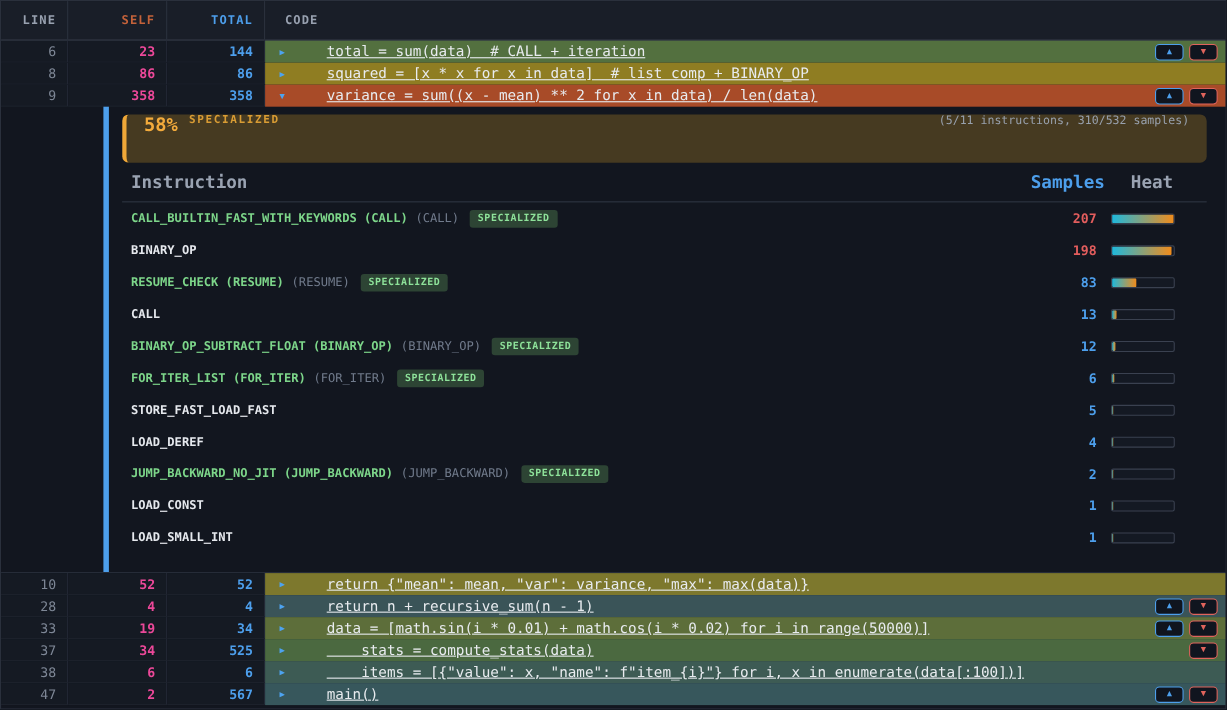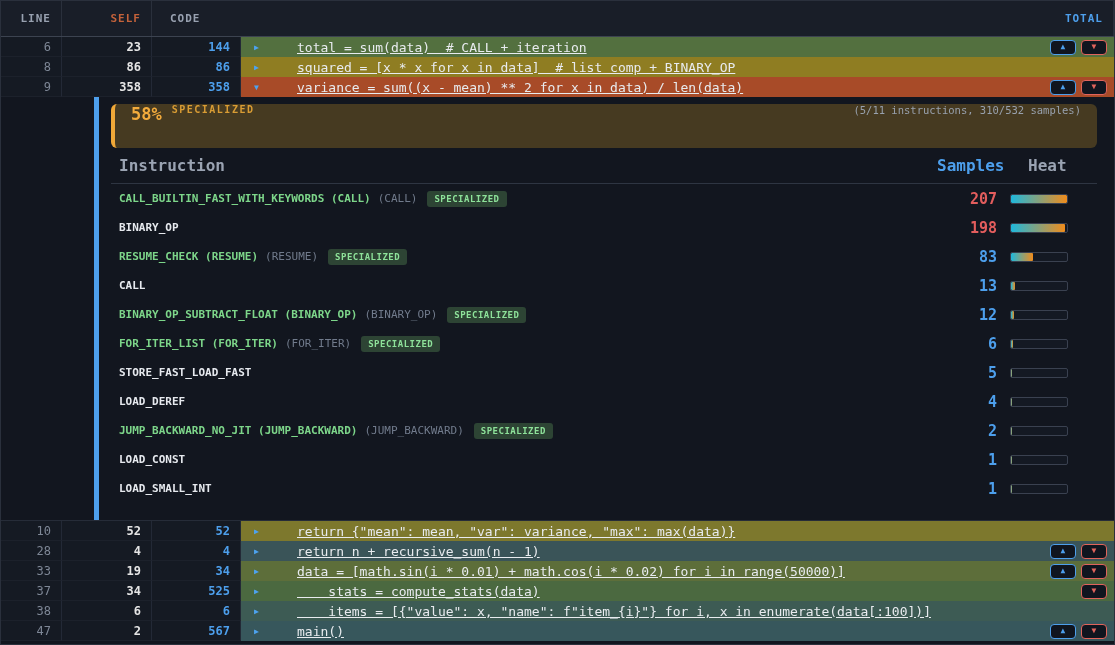--- a/index.html
+++ b/index.html
@@ -15,21 +15,21 @@
     border-right:1px solid #2a303c; }
   .th.code-h { justify-content:flex-start; padding-left:18px; border-right:none; }
   .th.self-h { color:#c4623a; }
   .th.total-h { color:#4d9fec; }
 
   .code-row { display:grid; grid-template-columns:61px 90px 89px 1fr; height:20px; }
   .cell { display:flex; align-items:center; justify-content:flex-end; padding-right:10px;
     font-size:12px; background:#151a23; border-right:1px solid #232936;
     border-bottom:1px solid #1c212b; }
   .cell.line { color:#7e8796; }
-  .cell.self { color:#e5e5e5; font-weight:bold; }
+  .cell.self { color:#ec4899; font-weight:bold; }
   .cell.total { color:#4d9fec; font-weight:bold; }
   .cell.code { justify-content:flex-start; padding:0; border-right:none; border-bottom:none; }
   .expand-arrow { margin-left:13px; width:10px; font-size:8px; color:#4da3f0; flex:none; }
   .code-text { white-space:pre; margin-left:33px; font-size:13px; color:#e8ebef;text-decoration:underline; }
   .row-buttons { margin-left:auto; margin-right:7px; display:flex; gap:5px; }
   .btn { width:26px; height:15px; border-radius:4px; background:#10151f; font-size:8px;
     line-height:1; display:flex; align-items:center; justify-content:center;
     font-family:"DejaVu Sans Mono", monospace; cursor:pointer; padding:0; }
   .btn.up { border:1.5px solid #4d9fec; color:#4d9fec; }
   .btn.down { border:1.5px solid #e0645c; color:#e0645c; }
@@ -54,38 +54,38 @@
   .ih-samples { width:60px; text-align:right; color:#4d9fec; }
   .ih-heat { width:58px; margin-left:13px; margin-right:29px; color:#9aa3b2;padding-left:18px; }
 
   .instr-row { display:flex; align-items:center; height:29px; padding-left:8px; }
   .ir-name { flex:1; display:flex; align-items:center; white-space:nowrap;
     font-size:11px; font-weight:bold; color:#e6e9ee; }
   .ir-name.specialized .ir-main { color:#7dd68a; }
   .ir-base { color:#717b8c; font-size:11px; font-weight:normal; margin-left:7px; }
   .ir-badge { background:#2d4434; color:#8ee29a; font-size:9px; font-weight:bold;
     padding:3px 7px; border-radius:3px; letter-spacing:0.5px; margin-left:10px; }
-  .ir-samples { width:60px; text-align:right; font-size:15px; font-weight:bold;
+  .ir-samples { width:60px; text-align:right; font-size:12px; font-weight:bold;
     color:#4d9fec; }
   .ir-samples.hot { color:#e25d5d; }
   .ir-heat { width:58px; height:10px; margin-left:13px; margin-right:29px;
     border:1px solid #3a4150; border-radius:2px; background:#141923; overflow:hidden; }
   .ir-heat-fill { height:100%; min-width:1px; border-radius:1px;
     background:linear-gradient(90deg,#1fb8dc,#f08c1c); }
 </style>
 </head>
 <body>
 
 <div class="app">
 
   <div class="thead">
     <div class="th">LINE</div>
     <div class="th self-h">SELF</div>
+    <div class="th total-h">TOTAL</div>
     <div class="th code-h">CODE</div>
-    <div class="th total-h">TOTAL</div>
   </div>
 
   <div id="rows-above">
   <div class="code-row">
     <div class="cell line">6</div>
     <div class="cell self">23</div>
     <div class="cell total">144</div>
     <div class="cell code" style="background: rgb(83, 112, 63);">
       <span class="expand-arrow">▶</span>
       <span class="code-text">total = sum(data)  # CALL + iteration</span>

